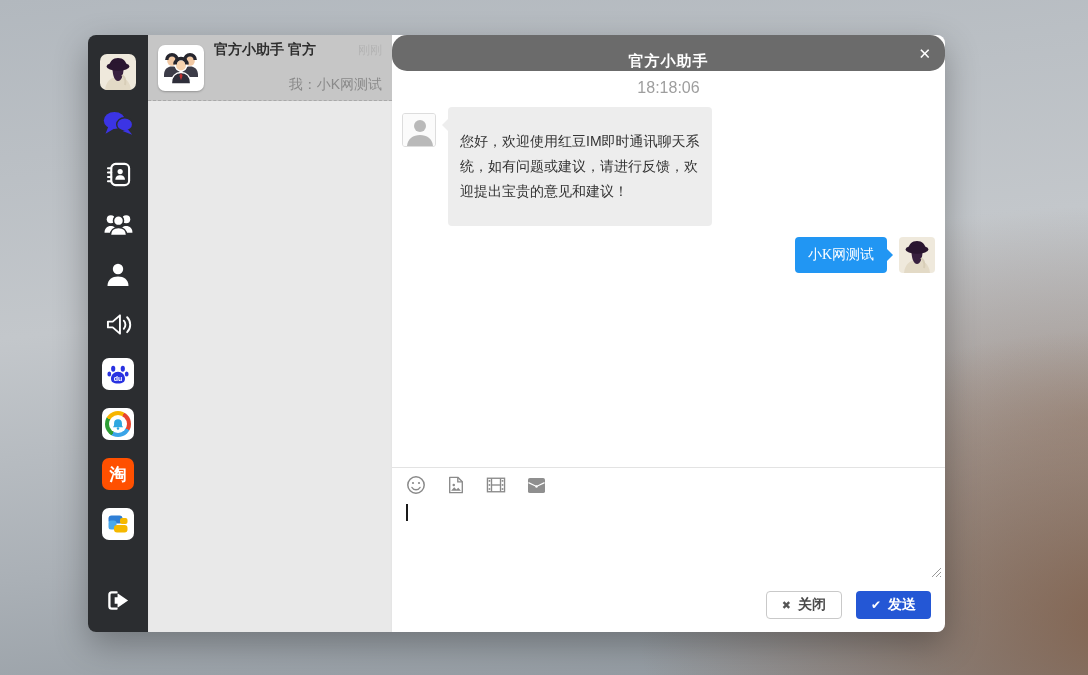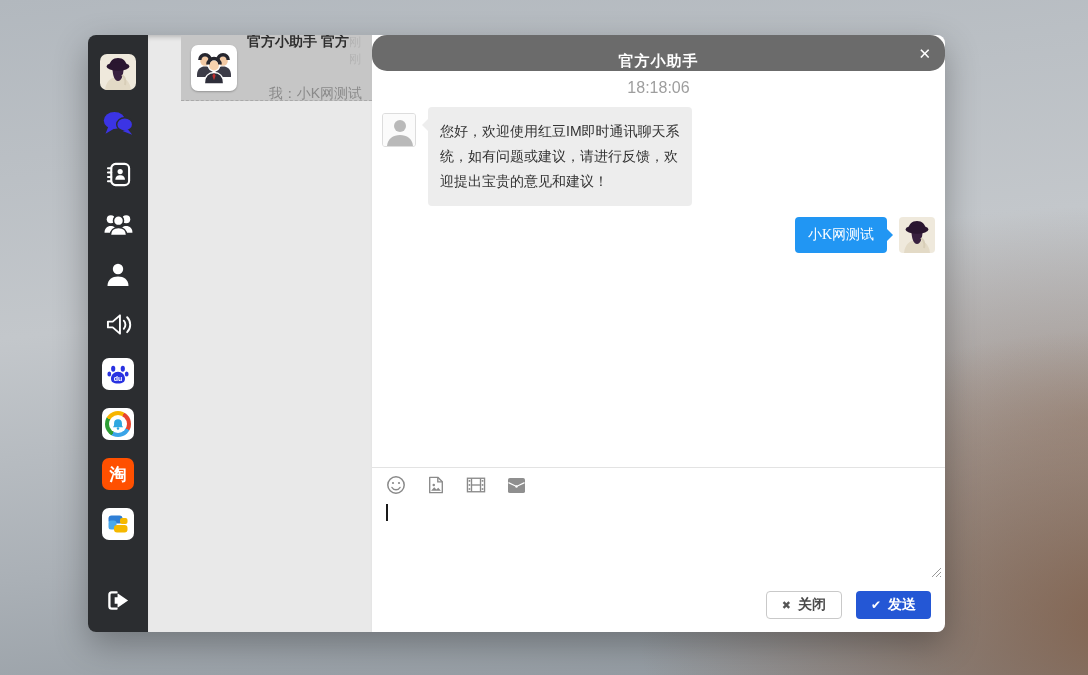--- a/index.html
+++ b/index.html
@@ -25,22 +25,22 @@
   .app-tile { width:32px; height:32px; border-radius:7px; background:#fff;
     display:flex; align-items:center; justify-content:center; cursor:pointer; overflow:hidden; }
   .app-tile.taobao { background:#ff5000; color:#fff; font-size:17px; font-weight:700; }
   .swirl { width:26px; height:26px; border-radius:50%; position:relative;
     background:conic-gradient(from 210deg, #2e9e36 0 25%, #f7b500 25% 50%, #e8442e 50% 75%, #3aa4e8 75% 100%); }
   .swirl .inner { position:absolute; left:4px; top:4px; width:18px; height:18px; border-radius:50%;
     background:#fff; display:flex; align-items:center; justify-content:center; }
   .logout { margin-top:auto; }
 
   
-  .chatlist { width:224px; background:#e9e9e9; flex-shrink:0;
-    box-shadow:inset 0 5px 5px -3px rgba(0,0,0,.22);padding-left:33px; }
+  .chatlist { width:244px; background:#e9e9e9; flex-shrink:0;
+    box-shadow:inset 0 5px 5px -3px rgba(0,0,0,.22); }
   .chat-item { display:flex; align-items:center; gap:10px; height:66px; padding:0 10px;
     background:#c6c6c6; border-bottom:1px dashed #a9a9a9; cursor:pointer; }
   .chat-item-avatar { width:46px; height:46px; border-radius:7px; background:#fff;
     box-shadow:0 1px 2px rgba(0,0,0,.25); display:flex; align-items:center; justify-content:center; flex-shrink:0; }
   .chat-item-main { flex:1; min-width:0; }
   .chat-item-row1 { display:flex; align-items:baseline; }
   .chat-item-title { font-size:14px; font-weight:700; color:#2e2e2e; flex:1; white-space:nowrap; }
   .chat-item-time { font-size:12px; color:#b4b4b4; }
   .chat-item-preview { font-size:14px; color:#8a8a8a; margin-top:17px; white-space:nowrap;text-align:right; }
 
@@ -56,21 +56,21 @@
   .msg-time { text-align:center; font-size:16px; color:#9e9e9e; height:16px; }
   .msg-row { display:flex; }
   .msg-row.in { margin-top:12px; align-items:flex-start; }
   .msg-row.out { margin-top:11px; justify-content:flex-end; align-items:flex-start;font-family:Liberation Serif, serif; }
   .msg-avatar { width:34px; height:34px; border:1px solid #ddd; background:#fbfbfb;
     border-radius:3px; overflow:hidden; flex-shrink:0; }
   .msg-avatar.in { margin-top:6px; }
   .msg-avatar.user { width:36px; height:36px; border:none; border-radius:4px; margin-left:12px; }
   .bubble { position:relative; border-radius:4px; font-size:14px; }
   .bubble.in { margin-left:12px; background:#ededed; color:#333;
-    line-height:25px; padding:12px 12px; max-width:264px; }
+    line-height:25px; padding:22px 12px; max-width:264px; }
   .bubble.in::before { content:""; position:absolute; left:-6px; top:12px;
     border-top:6px solid transparent; border-bottom:6px solid transparent; border-right:6px solid #ededed; }
   .bubble.out { background:#2196f3; color:#fff; line-height:20px; padding:8px 13px; }
   .bubble.out::after { content:""; position:absolute; right:-6px; top:12px;
     border-top:6px solid transparent; border-bottom:6px solid transparent; border-left:6px solid #2196f3; }
 
   
   .compose { border-top:1px solid #e3e3e3; flex-shrink:0; display:flex; flex-direction:column; }
   .toolbar { display:flex; align-items:center; gap:20px; padding:7px 14px 4px; }
   .tool { width:20px; height:20px; display:flex; align-items:center; justify-content:center; cursor:pointer; }

